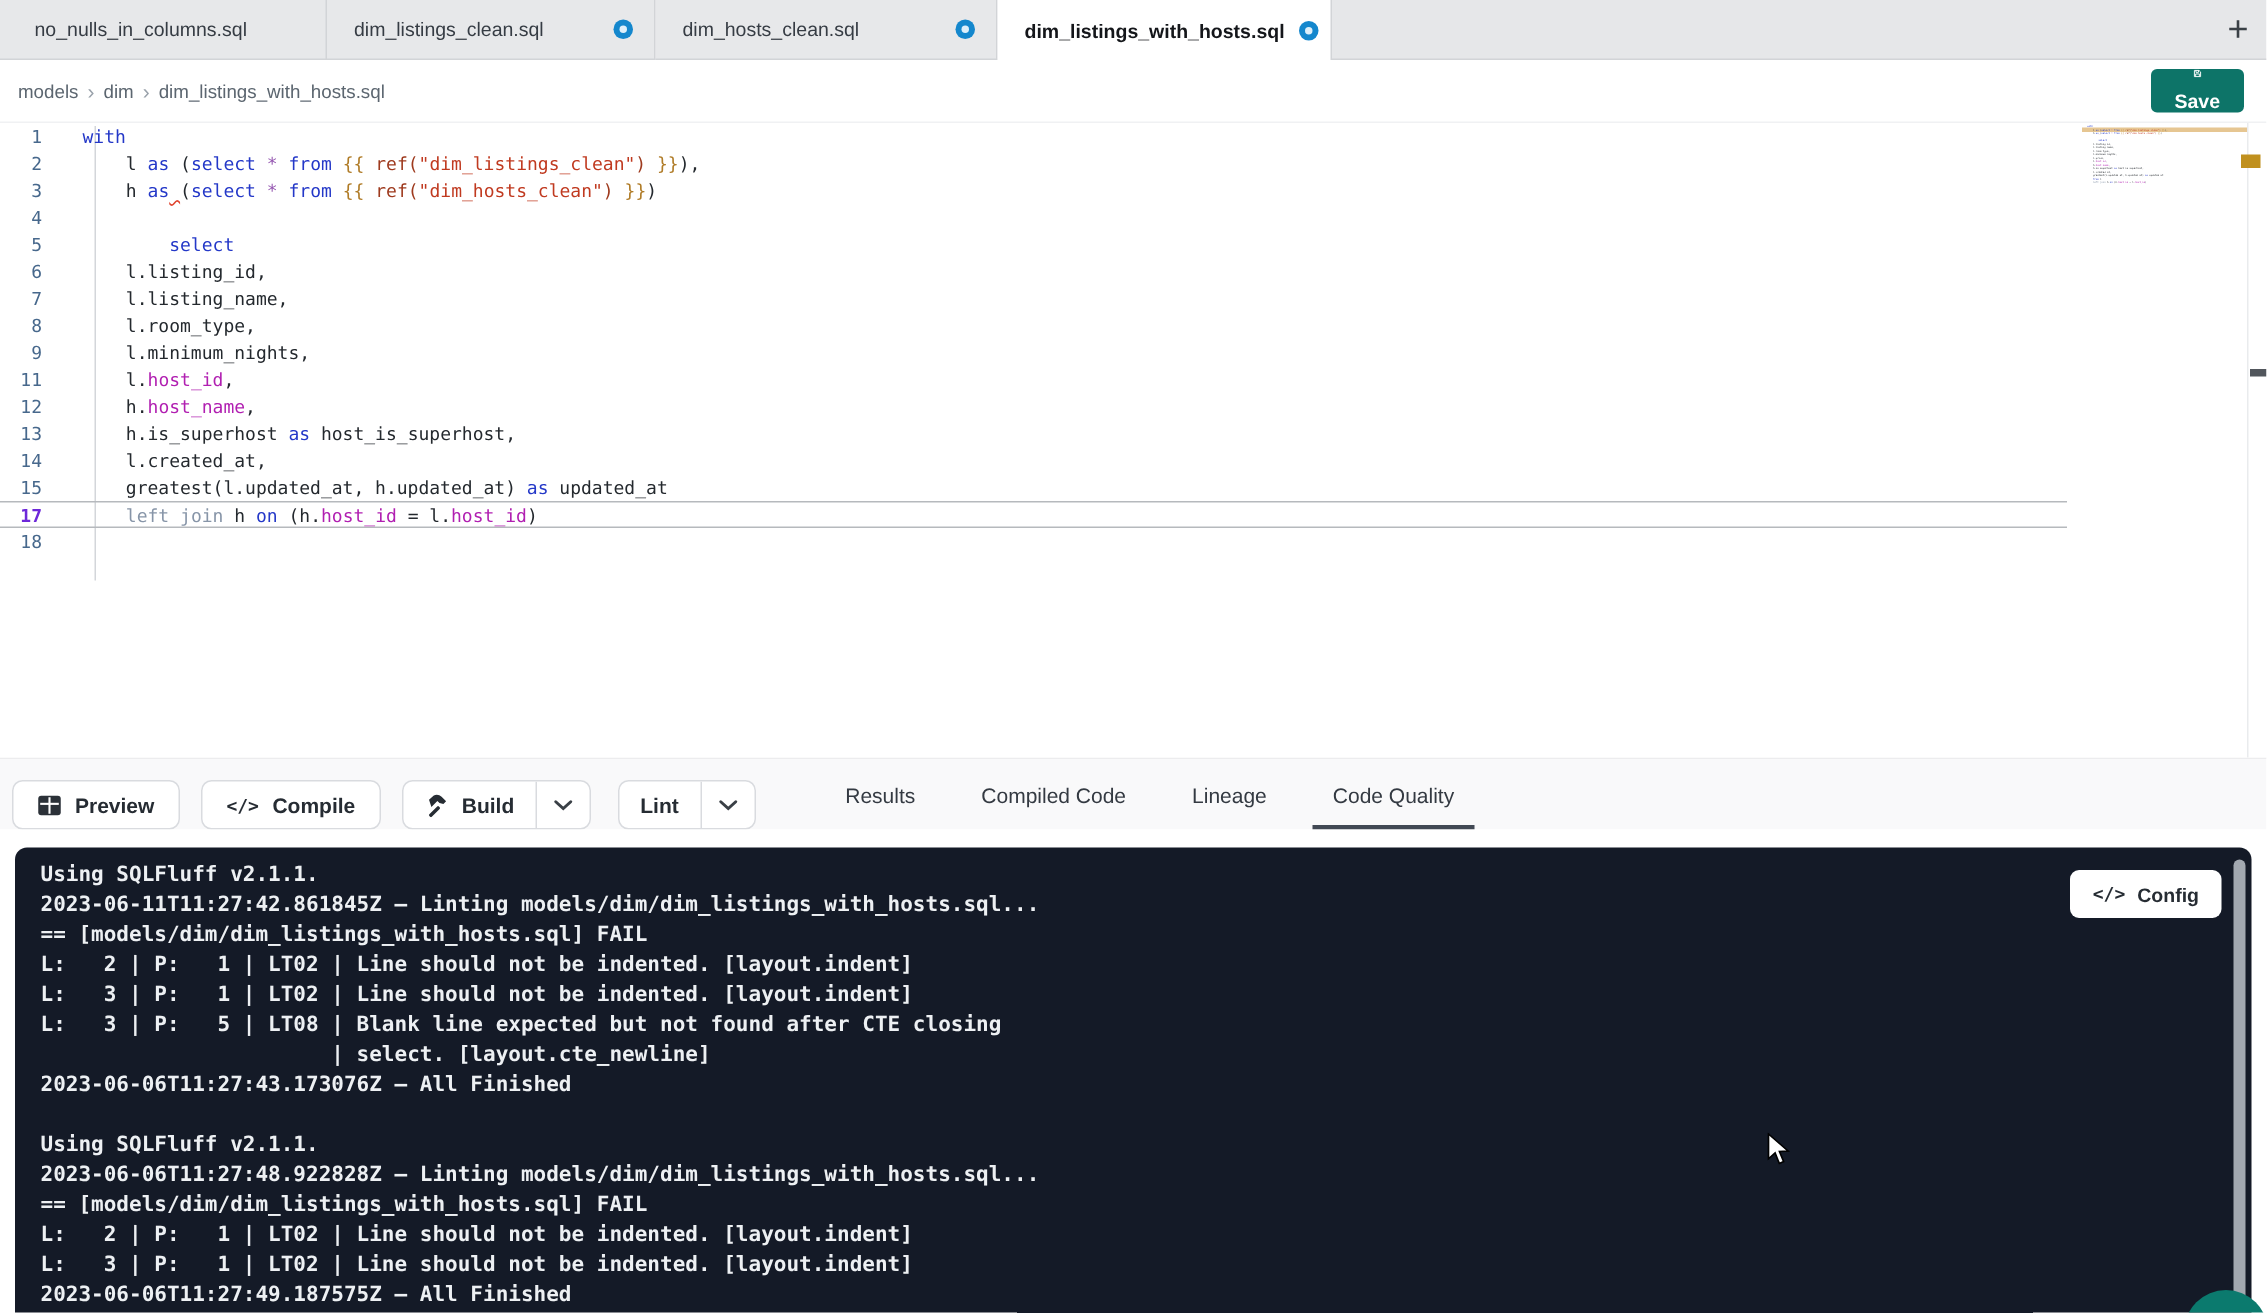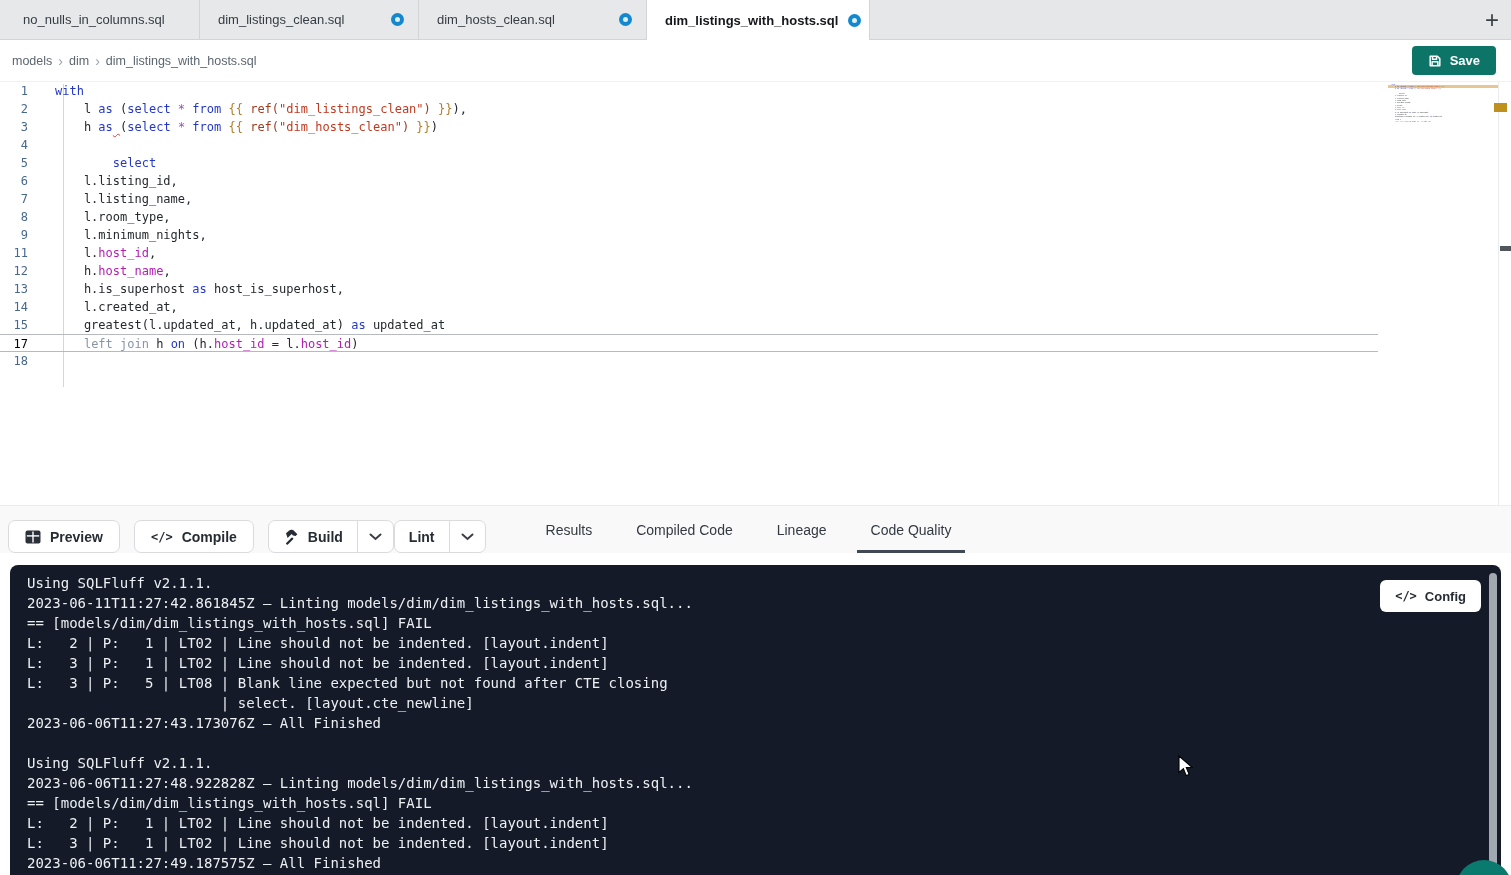--- a/index.html
+++ b/index.html
@@ -7,48 +7,48 @@
     font-family:"Liberation Sans", sans-serif; position:relative; }
 
   
   .tabbar { display:flex; height:40px; background:#e6e7e9; align-items:stretch; }
   .ftab { display:flex; align-items:center; padding:0 14px 0 18px; font-size:13px;
     color:#363c44; background:#e7e8ea; border-right:1px solid #d2d4d7;
     border-bottom:1px solid #d2d4d7; cursor:default; }
   .ftab .lbl { font-weight:500; }
   .ftab.active { background:#fff; border-bottom:none; }
   .ftab.active .lbl { font-weight:700; color:#14161a; }
-  .ftab-1 { width:200px;padding-left:23px; } .ftab-2 { width:219px; } .ftab-3 { width:228px; } .ftab-4 { width:223px; }
+  .ftab-1 { width:218px;padding-left:23px; } .ftab-2 { width:219px; } .ftab-3 { width:228px; } .ftab-4 { width:223px; }
   .dot { width:13px; height:13px; border-radius:50%; background:#1487cd; margin-left:auto;
     position:relative; flex:none; }
   .dot::after { content:""; position:absolute; left:4px; top:4px; width:5px; height:5px;
     border-radius:50%; background:#ddeffa; }
   .ftab-2 .lbl, .ftab-3 .lbl, .ftab-4 .lbl { margin-right:10px; }
   .tab-filler { flex:1; border-bottom:1px solid #d2d4d7; display:flex; align-items:center;
     justify-content:flex-end; padding-right:12px; }
   .plus { font-size:24px; font-weight:300; color:#3a4046; line-height:1; cursor:pointer; }
 
   
   .topbar { height:42px; background:#fff; display:flex; align-items:center;
     padding:0 15px 0 12px; border-bottom:1px solid #f0f1f3; }
   .crumbs { display:flex; align-items:center; gap:6px; font-size:12.5px; color:#5c6670; }
   .crumb-sep { color:#9aa2ab; font-size:14px; }
   .save-btn { margin-left:auto; display:flex; align-items:center; gap:8px; background:#0d7468;
     color:#fff; font-size:13px; font-weight:600; border:none; border-radius:4px;
-    height:29px; padding:0 16px; cursor:pointer; }
+    height:29px; padding:0 16px; cursor:pointer;flex-direction:column; }
 
   
   .editor { position:relative; height:423px; background:#fff;
     font-family:"DejaVu Sans Mono", monospace; font-size:12px; }
   .code-lines { position:absolute; left:0; top:0; width:1378px; }
   .code-row { display:flex; height:18px; line-height:18px; white-space:pre; }
   .code-row.active { border-top:1px solid #b6b9bd; border-bottom:1px solid #b6b9bd; }
   .gutter { flex:none; width:28px; text-align:right; color:#47688c; }
   .code-content { margin-left:27px; }
-  .code-row.active .gutter { color:#000000; font-weight:400; }
+  .code-row.active .gutter { color:#6d28d9; font-weight:700; }
   .c-kw { color:#2438c8; } .c-t { color:#24292e; } .c-op { color:#9456b0; }
   .c-jinja { color:#b07c28; } .c-fn { color:#9e3a1e; } .c-str { color:#c03a20; }
   .c-var { color:#b11fb1; } .c-dim { color:#8795a8; }
   .c-err { text-decoration:underline wavy #e0442e 1px; text-underline-offset:2px;
     text-decoration-skip-ink:none; }
   .indent-guide { position:absolute; left:63px; top:2px; width:1px; height:303px; background:#d3d6da; }
   .minimap { position:absolute; left:1388px; top:1px; width:75px; height:132px; overflow:hidden; }
   .minimap-inner { width:580px; transform:scale(0.13); transform-origin:0 0; position:relative; z-index:1; }
   .mm-band { position:absolute; left:1388px; top:3px; width:110px; height:3px; background:#e6c692; z-index:0; }
   .ruler-line { position:absolute; left:1498px; top:0; bottom:0; width:1px; background:#e9ebed; }
@@ -56,37 +56,37 @@
   .mark-scroll { position:absolute; left:1500px; top:164px; width:11px; height:5px; background:#51565c; }
 
   
   .toolbar { height:48px; background:#f9f9fa; border-top:1px solid #ececee;
     display:flex; align-items:flex-end; padding-left:8px; }
   .tb-btn { display:flex; align-items:center; gap:9px; height:33px; background:#fff;
     border:1px solid #d9dbdf; border-radius:7px; padding:0 16px; font-size:14px;
     font-weight:600; color:#262c33; cursor:pointer; font-family:"Liberation Sans",sans-serif; }
   .tb-btn + .tb-btn, .split + .tb-btn, .tb-btn + .split { margin-left:14px; }
   .split { display:flex; height:33px; border:1px solid #d9dbdf; border-radius:7px;
-    background:#fff; overflow:hidden; }
+    background:#fff; overflow:hidden;margin-left:18px; }
   .split .main { display:flex; align-items:center; gap:9px; padding:0 14px; font-size:14px;
     font-weight:600; color:#262c33; cursor:pointer; }
   .split .caret { display:flex; align-items:center; justify-content:center; width:36px;
     border-left:1px solid #d9dbdf; cursor:pointer; }
   .code-glyph { font-family:"DejaVu Sans Mono", monospace; font-size:12px; font-weight:700; }
   .tb-tabs { display:flex; align-items:stretch; height:100%; margin-left:60px; gap:44px; }
   .tb-tab { position:relative; display:flex; align-items:center; font-size:14px;
     color:#343a42; font-weight:500; cursor:pointer; }
   .tb-tab.active::after { content:""; position:absolute; left:-14px; right:-14px; bottom:0;
     height:3px; background:#424954; }
 
   
   .bottom { position:relative; height:322px; background:#fff; }
   .terminal { position:absolute; left:10px; top:12px; width:1491px; height:320px;
     background:#141a27; border-radius:8px 8px 0 0; overflow:hidden; padding:8px 0 0 17px; }
-  .term-line { font-family:"DejaVu Sans Mono", monospace; font-size:14px; font-weight:400;
+  .term-line { font-family:"DejaVu Sans Mono", monospace; font-size:14px; font-weight:700;
     line-height:20px; color:#edf0f3; white-space:pre; }
   .config-btn { position:absolute; right:20px; top:15px; display:flex; align-items:center;
     gap:8px; height:32px; background:#fff; border:none; border-radius:6px; padding:0 15px;
     font-size:13px; font-weight:600; color:#262c33; cursor:pointer;
     font-family:"Liberation Sans",sans-serif; }
   .term-scrollbar { position:absolute; right:4px; top:8px; width:8px; height:296px;
     border-radius:4px; background:#a2a8b0; }
   .help-bubble { position:absolute; left:1456px; top:860px; width:56px; height:56px;
     border-radius:50%; background:#0b7a6e; z-index:5; cursor:pointer; }
   .mouse-cursor { position:absolute; left:1178px; top:755px; z-index:6; pointer-events:none; }

